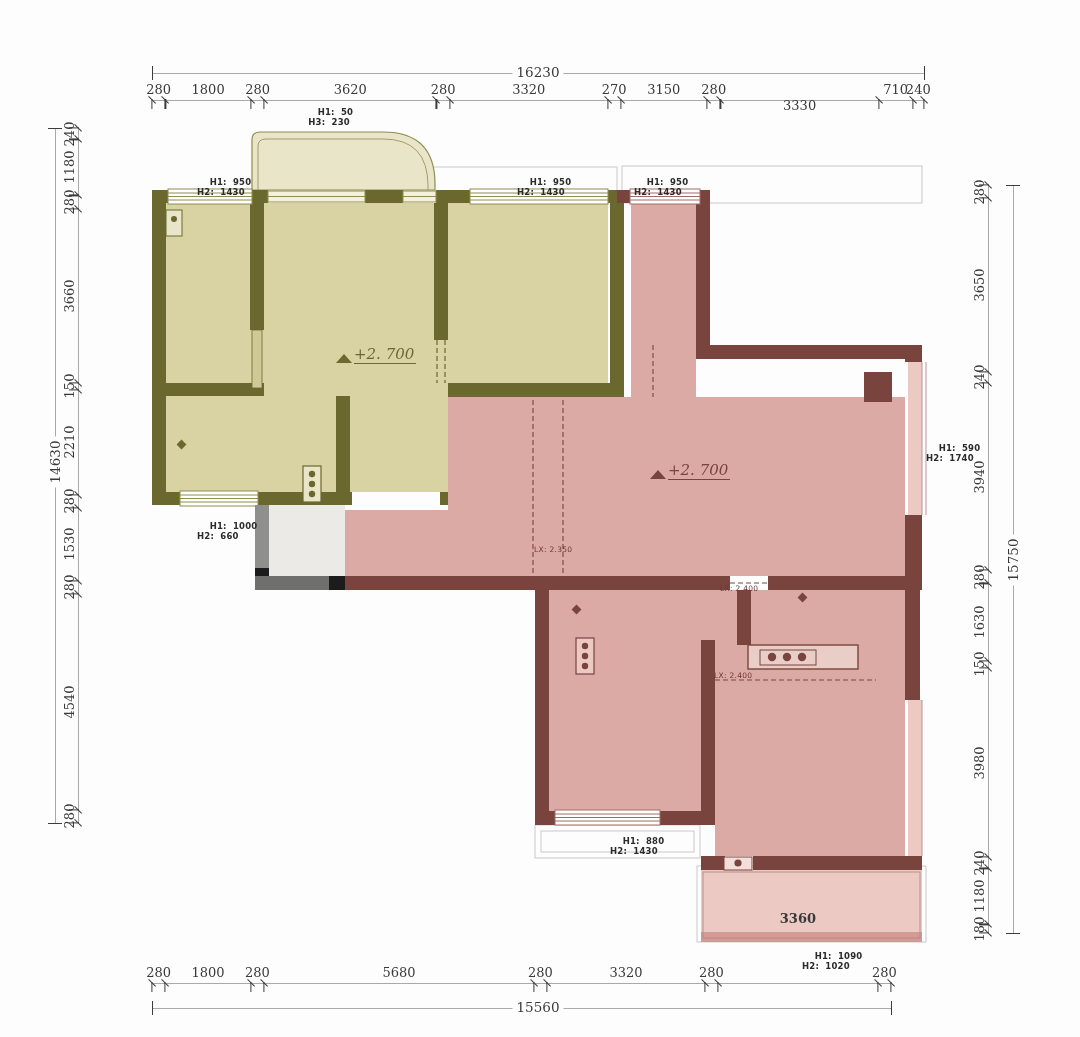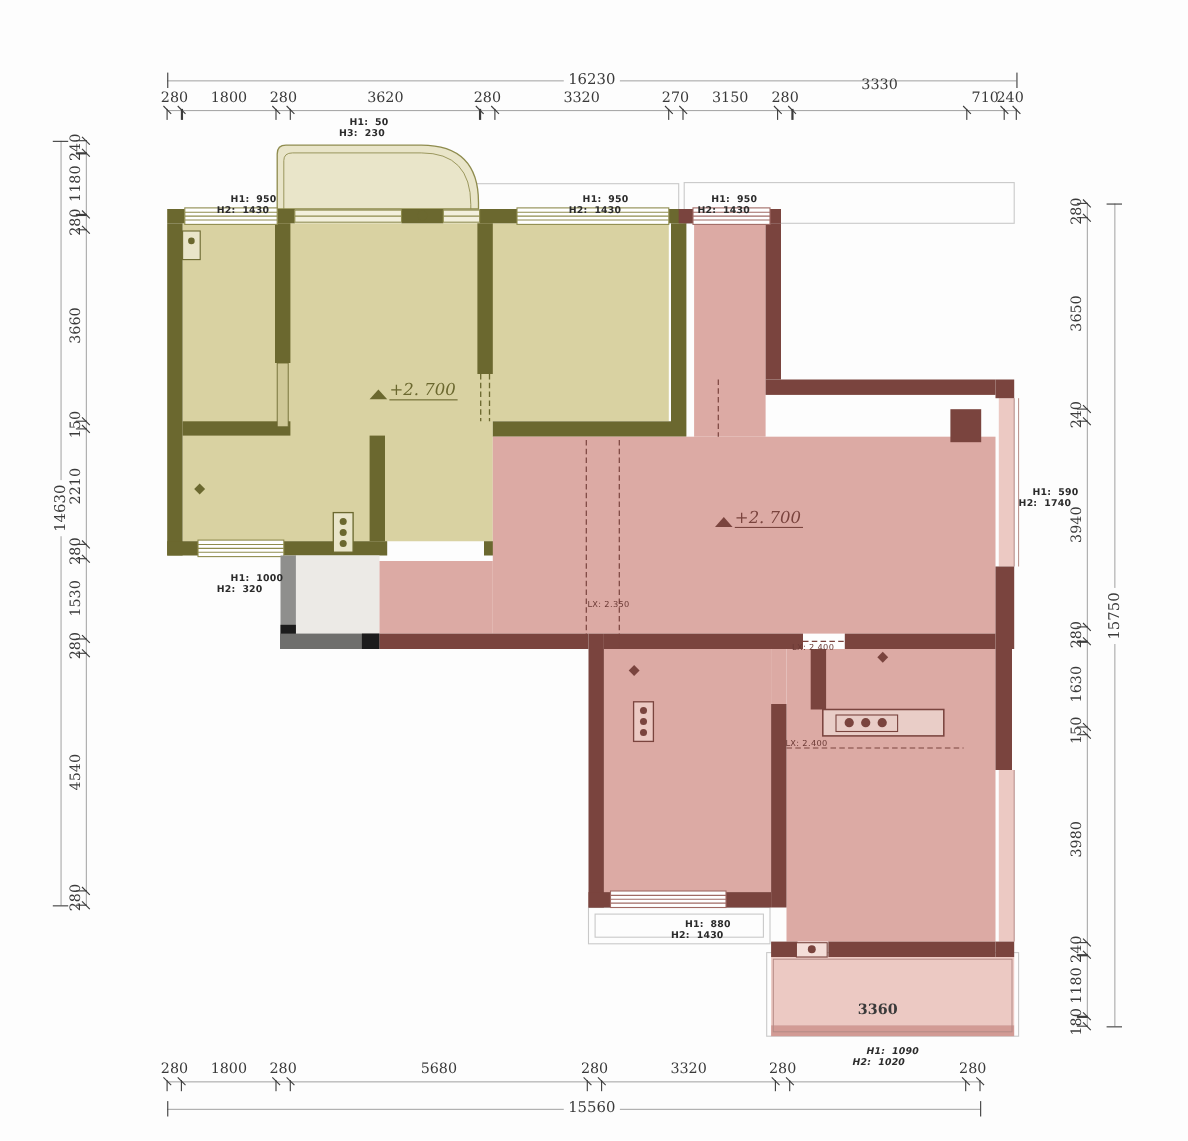--- a/index.html
+++ b/index.html
@@ -235,21 +235,21 @@
   <div>
       <span class="dim-label" style="left: 158.659px; top: 99px;">280</span>
       <span class="dim-label" style="left: 208.128px; top: 99px;">1800</span>
       <span class="dim-label" style="left: 257.597px; top: 99px;">280</span>
       <span class="dim-label" style="left: 350.351px; top: 99px;">3620</span>
       <span class="dim-label" style="left: 443.105px; top: 99px;">280</span>
       <span class="dim-label" style="left: 528.725px; top: 99px;">3320</span>
       <span class="dim-label" style="left: 614.106px; top: 99px;">270</span>
       <span class="dim-label" style="left: 663.813px; top: 99px;">3150</span>
       <span class="dim-label" style="left: 713.757px; top: 99px;">280</span>
-      <span class="dim-label" style="left: 799.614px; top: 87px; text-align: right;">3330</span>
+      <span class="dim-label" style="left: 799.614px; top: 115px; text-align: right;">3330</span>
       <span class="dim-label" style="left: 895.698px; top: 99px;">710</span>
       <span class="dim-label" style="left: 918.292px; top: 99px;">240</span>
       <span class="dim-tick h" style="left: 152px; top: 100px;"></span>
       <span class="dim-tick h" style="left: 165.319px; top: 100px;"></span>
       <span class="dim-tick h" style="left: 250.938px; top: 100px;"></span>
       <span class="dim-tick h" style="left: 264.256px; top: 100px;"></span>
       <span class="dim-tick h" style="left: 436.446px; top: 100px;"></span>
       <span class="dim-tick h" style="left: 449.765px; top: 100px;"></span>
       <span class="dim-tick h" style="left: 607.685px; top: 100px;"></span>
       <span class="dim-tick h" style="left: 620.527px; top: 100px;"></span>
@@ -337,29 +337,29 @@
   <div class="open-label" style="left:197px;top:166px;">
     <span>H1:  950</span><br><span>H2:  1430</span>
   </div>
   <div class="open-label" style="left:517px;top:166px;">
     <span>H1:  950</span><br><span>H2:  1430</span>
   </div>
   <div class="open-label" style="left:634px;top:166px;">
     <span>H1:  950</span><br><span>H2:  1430</span>
   </div>
   <div class="open-label" style="left:197px;top:510px;">
-    <span>H1:  1000</span><br><span>H2:  320</span>
+    <span>H1:  1000</span><br><span>H2:  660</span>
   </div>
   <div class="open-label" style="left:926px;top:432px;">
     <span>H1:  590</span><br><span>H2:  1740</span>
   </div>
   <div class="open-label" style="left:610px;top:825px;">
     <span>H1:  880</span><br><span>H2:  1430</span>
   </div>
-  <div class="open-label" style="left:775px;top:940px;font-style:italic;">
+  <div class="open-label" style="left:802px;top:940px;">
     <span>H1:  1090</span><br><span>H2:  1020</span>
   </div>
 
   <div class="elev olive" style="left:336px;top:345px;">
     <span class="tri"></span>
     <span class="val">+2. 700</span>
   </div>
   <div class="elev maroon" style="left:650px;top:461px;">
     <span class="tri"></span>
     <span class="val">+2. 700</span>

